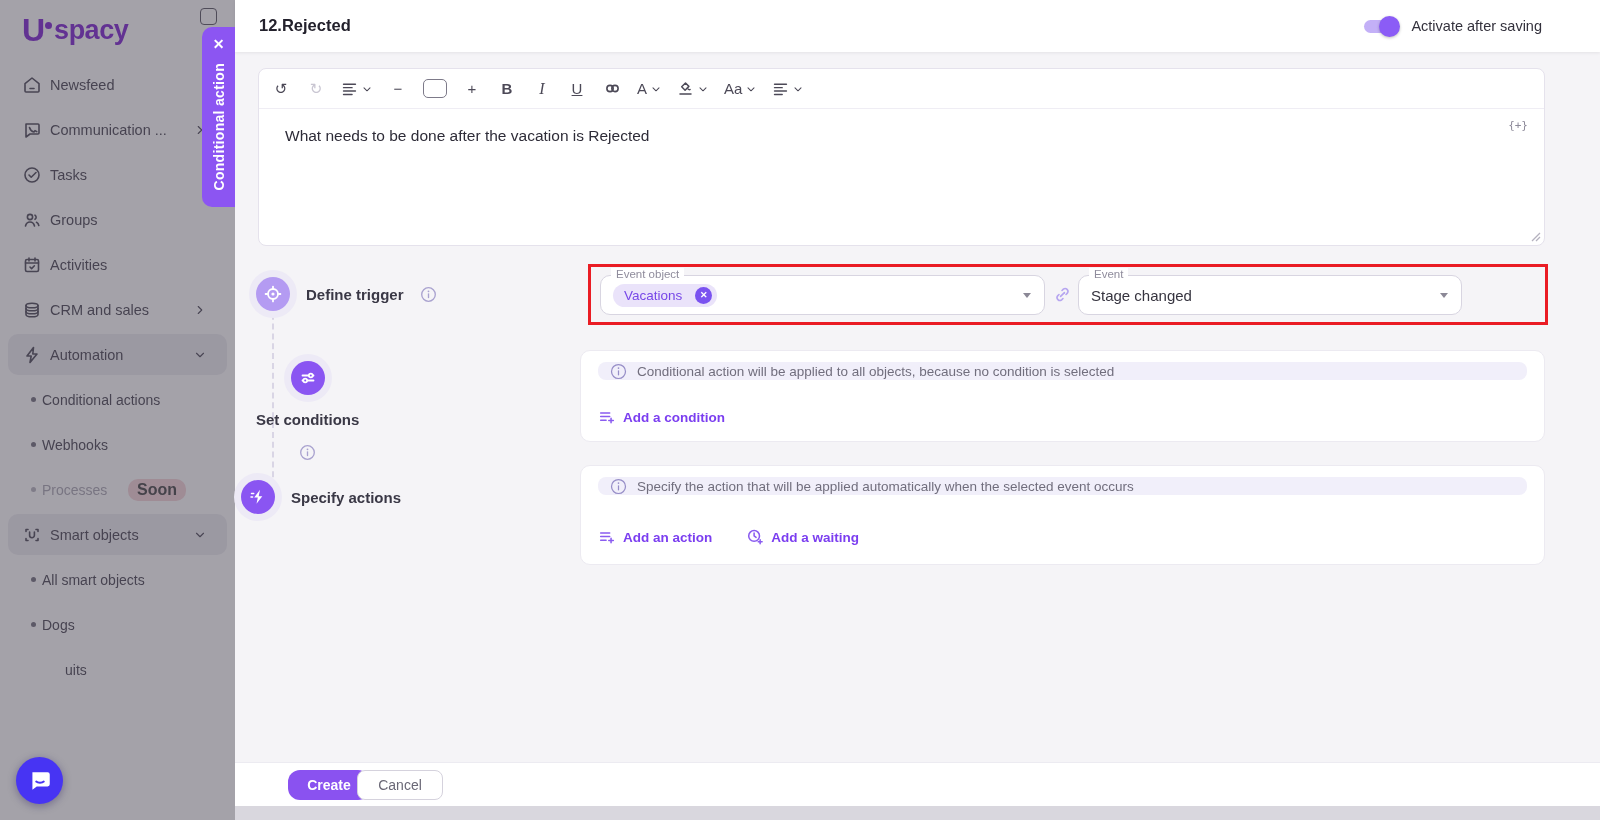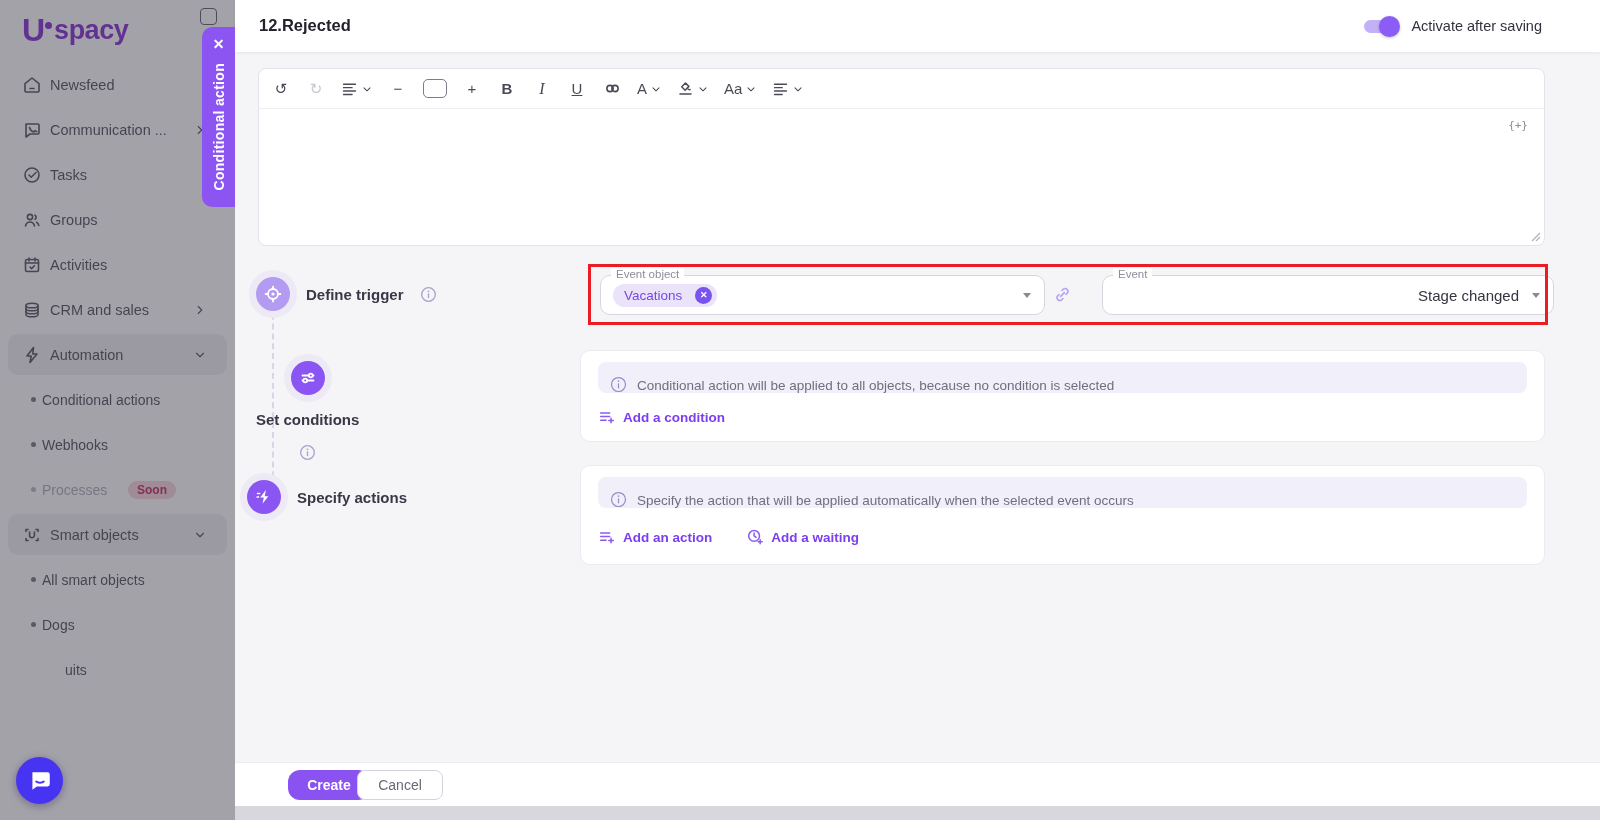--- a/index.html
+++ b/index.html
@@ -17,21 +17,21 @@
   .nav { position:absolute; left:0; top:62px; width:235px; }
   .nav-item { position:relative; height:45px; display:flex; align-items:center; color:#44414e; font-size:14.5px; }
   .nav-item .ico { position:absolute; left:22px; width:20px; height:20px; }
   .nav-item .lbl { position:absolute; left:50px; white-space:nowrap; }
   .nav-item .chev { position:absolute; right:28px; width:14px; height:14px; }
   .nav-item.active::before { content:""; position:absolute; left:8px; right:8px; top:2px; bottom:2px; background:rgba(110,100,140,0.12); border-radius:10px; }
   .nav-item.sub .bullet { position:absolute; left:31px; width:5px; height:5px; border-radius:50%; background:#6f6c7a; }
   .nav-item.sub .lbl { left:42px; font-size:14px; }
   .nav-item.disabled { color:#a7a4b0; }
   .nav-item.disabled .bullet { background:#b5b2bd; }
-  .badge-soon { position:absolute; left:128px; background:#f4d2d7; color:#be185d; font-size:12px; font-weight:600; padding:2px 9px; border-radius:10px; }
+  .badge-soon { position:absolute; left:128px; background:#f4d2d7; color:#404040; font-size:16px; font-weight:600; padding:2px 9px; border-radius:10px; }
   .nav-item.fruits .lbl { left:65px; }
   svg.stroke { fill:none; stroke:#474453; stroke-width:1.6; stroke-linecap:round; stroke-linejoin:round; }
 
   
   .chat-launcher { position:absolute; left:16px; top:757px; width:47px; height:47px; border-radius:50%; background:#4734f3; border:none; z-index:6; display:flex; align-items:center; justify-content:center; box-shadow:0 2px 8px rgba(20,10,80,.35); cursor:pointer; }
 
   
   .drawer-tab { position:absolute; left:202px; top:27px; width:33px; height:180px; background:#8c55f2; border-radius:10px 0 0 10px; z-index:5; display:flex; flex-direction:column; align-items:center; cursor:pointer; }
   .tab-close { color:#fff; font-size:14px; font-weight:700; margin-top:10px; line-height:1; }
   .tab-label { margin-top:12px; writing-mode:vertical-rl; transform:rotate(180deg); color:#fff; font-size:14px; font-weight:600; letter-spacing:.3px; white-space:nowrap; }
@@ -63,40 +63,40 @@
   
   .step-line { position:absolute; left:37px; top:294px; height:203px; border-left:2px dashed #d9d5e5; z-index:0; }
   .step { position:absolute; z-index:1; display:flex; align-items:center; gap:16px; }
   .step-circle { width:34px; height:34px; border-radius:50%; display:flex; align-items:center; justify-content:center; box-shadow:0 0 0 7px #edeaf6; }
   .step-circle.light { background:#b49bf2; }
   .step-circle.solid { background:#8a55f2; }
   .step-title { font-size:15px; font-weight:600; color:#3a3846; }
   .info-ico { width:17px; height:17px; cursor:pointer; }
   .step1 { left:21px; top:277px; }
   .step2 { left:21px; top:361px;flex-direction:column; }
-  .step3 { left:12px; top:480px; }
+  .step3 { left:6px; top:480px; }
 
   
   .trigger-highlight { position:absolute; left:353px; top:264px; width:960px; height:61px; border:3px solid #ea1c24; z-index:4; pointer-events:none; }
   .select { position:absolute; top:275px; height:40px; background:#fff; border:1px solid #d8d5e1; border-radius:10px; display:flex; align-items:center; padding:0 34px 0 12px; cursor:pointer; }
   .select .f-label { position:absolute; left:10px; top:-8px; background:#fff; padding:0 5px; font-size:11.5px; color:#8f8c9c; }
   .select .arrow { position:absolute; right:13px; top:17px; width:0; height:0; border-left:4.5px solid transparent; border-right:4.5px solid transparent; border-top:5.5px solid #8b8896; }
   .sel-event-object { left:365px; width:445px; }
-  .sel-event { left:867px; width:452px;justify-content:flex-end; }
+  .sel-event { left:843px; width:384px; }
   .chip { display:flex; align-items:center; gap:13px; background:#eae3fa; border-radius:14px; padding:3px 5px 3px 11px; }
   .chip-text { color:#7747e8; font-size:13.5px; }
   .chip-x { width:17px; height:17px; border-radius:50%; background:#7a52f0; color:#fff; font-size:9px; font-weight:700; display:flex; align-items:center; justify-content:center; cursor:pointer; }
   .sel-value { font-size:15px; color:#36343f; }
   .link-between { position:absolute; left:818px; top:285px; width:19px; height:19px; z-index:5; }
 
   
   .card { position:absolute; left:345px; width:965px; background:#fff; border:1px solid #eceaf1; border-radius:10px; }
   .card-conditions { top:350px; height:92px; }
   .card-actions { top:465px; height:100px; }
-  .banner { position:absolute; left:17px; right:17px; top:11px; height:31px; background:#f1effa; border-radius:8px; display:flex; align-items:flex-end; gap:10px; padding:0 12px; }
+  .banner { position:absolute; left:17px; right:17px; top:11px; height:18px; background:#f1effa; border-radius:8px; display:flex; align-items:center; gap:10px; padding:0 12px; }
   .banner-text { font-size:13.5px; color:#716e7d; }
   .links-row { position:absolute; left:17px; display:flex; gap:34px; }
   .card-conditions .links-row { top:57px; }
   .card-actions .links-row { top:62px; }
   .p-link { display:flex; align-items:center; gap:7px; color:#7b3ef0; font-size:13.5px; font-weight:600; cursor:pointer; }
   .p-link svg { fill:none; stroke:#8a5cf0; stroke-width:1.7; stroke-linecap:round; stroke-linejoin:round; }
 
   
   .m-footer { position:absolute; left:0; top:762px; width:100%; height:44px; background:#fff; border-top:1px solid #ecebf1; }
   .btn-create { position:absolute; left:23px; top:7px; width:82px; height:30px; background:#8a52f0; color:#fff; border:none; border-radius:12px; font-size:14px; font-weight:600; font-family:"Liberation Sans", sans-serif; cursor:pointer;margin-left:30px; }
@@ -303,20 +303,21 @@
         <span class="tb-btn">
           <svg class="tb-svg" width="17" height="17" viewBox="0 0 20 20">
               <path d="M3 5h14M3 9h9M3 13h14M3 17h9"></path>
             </svg>
           <svg class="tb-svg" width="12" height="12" viewBox="0 0 20 20">
               <path d="m5 8 5 5 5-5"></path>
             </svg>
         </span>
       </div>
       <div class="editor-body">
+        <p class="editor-text">What needs to be done after the vacation is Rejected</p>
         <span class="token">{+}</span>
         <svg class="resize-handle" width="12" height="12" viewBox="0 0 12 12">
             <path d="M3 11 11 3M7 11l4-4" stroke="#b5b2bf" stroke-width="1.3" fill="none"></path>
           </svg>
       </div>
     </section>
 
     <div class="step-line"></div>
 
     <div class="step step1">

